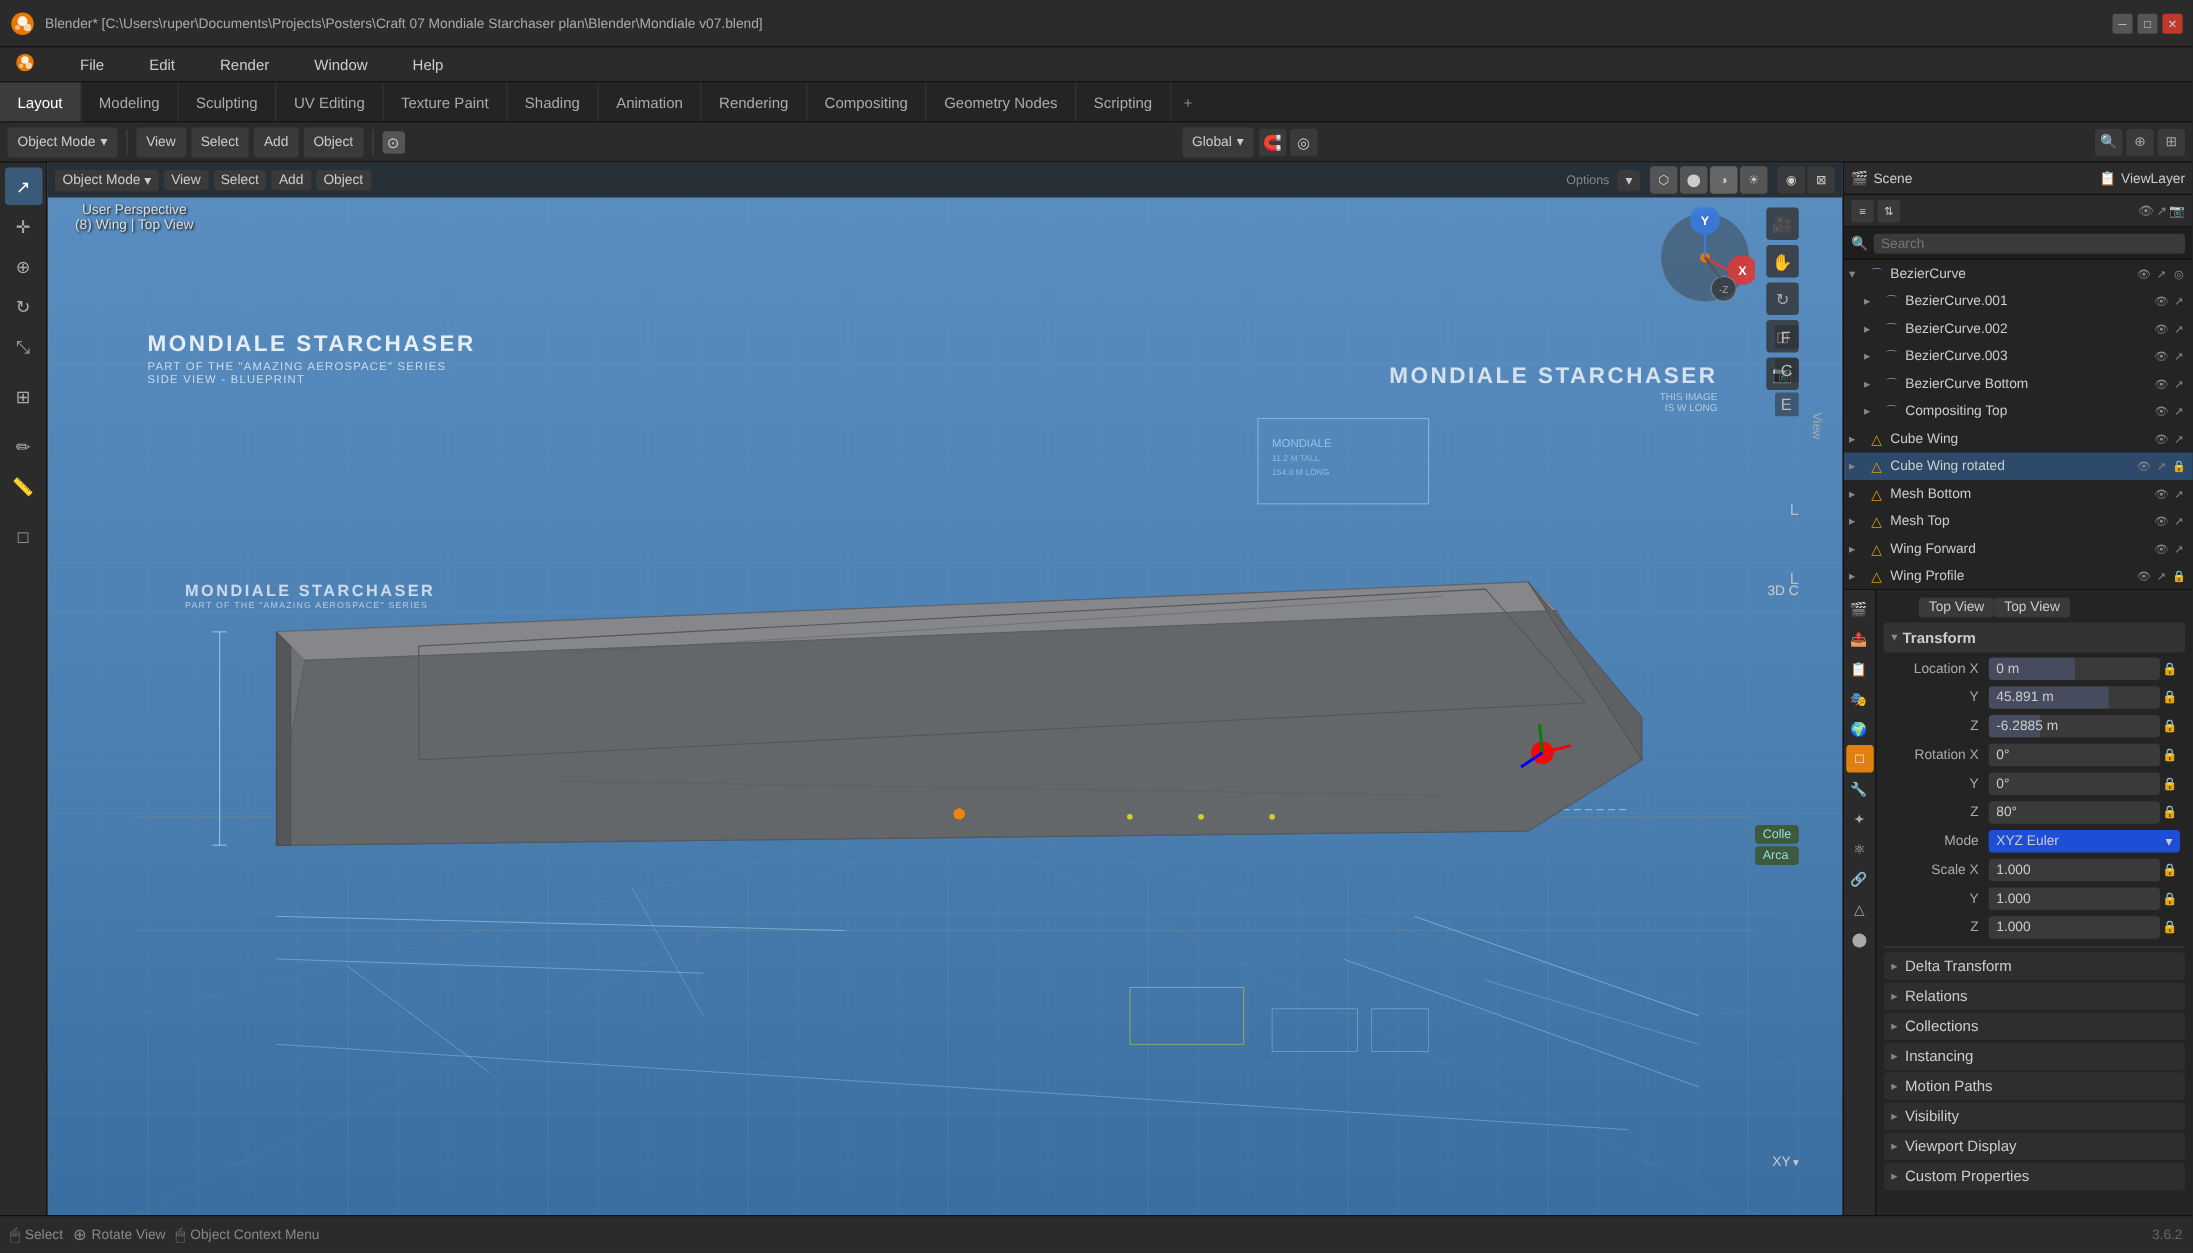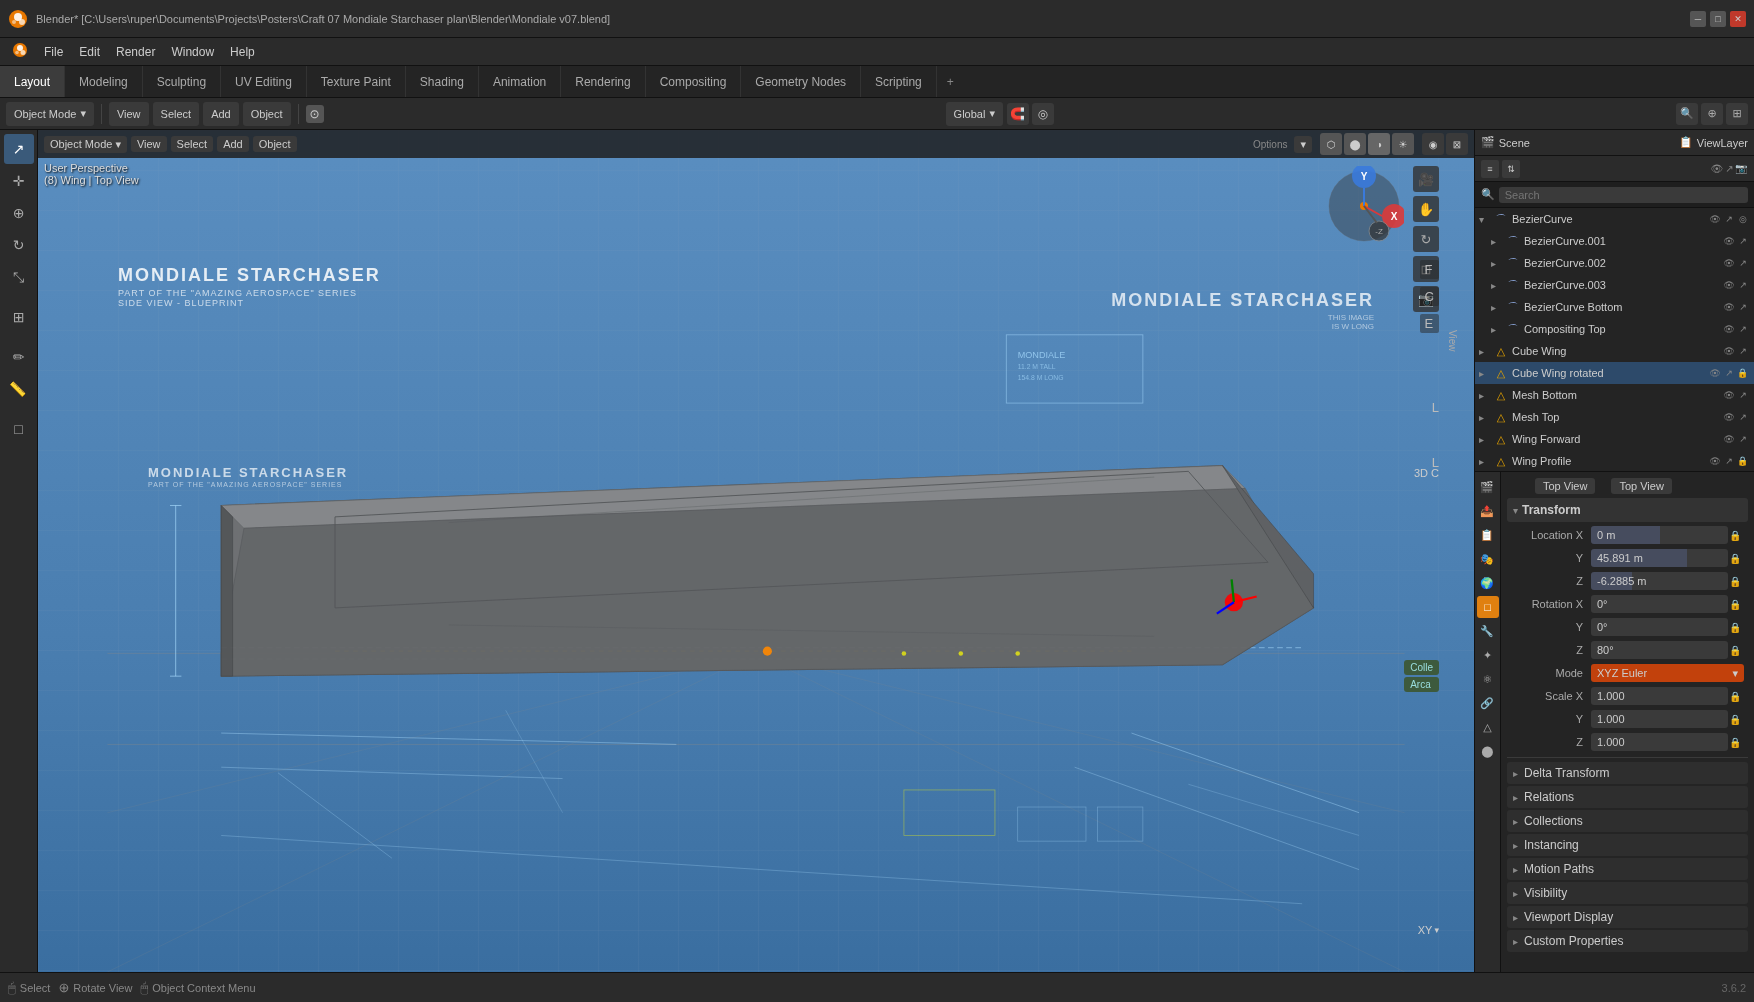--- a/index.html
+++ b/index.html
@@ -9,21 +9,21 @@
     #titlebar { height: 38px; background: #2b2b2b; display: flex; align-items: center; padding: 0 8px; border-bottom: 1px solid #111; }
     #titlebar .logo { width: 20px; height: 20px; margin-right: 8px; }
     #titlebar .title { font-size: 11px; color: #aaa; flex: 1; }
     #titlebar .win-controls { display: flex; gap: 4px; }
     #titlebar .win-btn { width: 16px; height: 16px; border-radius: 2px; background: #444; display: flex; align-items: center; justify-content: center; font-size: 9px; color: #ccc; cursor: pointer; }
     #titlebar .win-btn.close { background: #c0392b; }
     #titlebar .win-btn.max { background: #555; }
     #titlebar .win-btn.min { background: #555; }
 
     
-    #menubar { height: 28px; background: #2b2b2b; display: flex; align-items: center; padding: 0 4px; gap: 0; border-bottom: 1px solid #111; }
+    #menubar { height: 28px; background: #2b2b2b; display: flex; align-items: center; padding: 0 4px; gap: 20px; border-bottom: 1px solid #111; }
     .menu-item { padding: 2px 8px; font-size: 12px; color: #ccc; cursor: pointer; border-radius: 3px; }
 
     
     #workspace-tabs { height: 32px; background: #242424; display: flex; align-items: stretch; padding: 0; border-bottom: 1px solid #111; }
     .ws-tab { padding: 0 14px; display: flex; align-items: center; font-size: 12px; color: #aaa; cursor: pointer; border-right: 1px solid #333; }
     .ws-tab.active { background: #3c3c3c; color: #fff; }
     .ws-tab-plus { padding: 0 10px; display: flex; align-items: center; color: #888; cursor: pointer; }
 
     
     #main-toolbar { height: 32px; background: #2b2b2b; display: flex; align-items: center; padding: 0 6px; gap: 4px; border-bottom: 1px solid #111; }
@@ -39,21 +39,21 @@
     
     #viewport { flex: 1; position: relative; overflow: hidden; background: #393939; }
     #viewport-bg { position: absolute; inset: 0; background: linear-gradient(180deg, #5a8ec0 0%, #4a7eb0 60%, #3a6ea0 100%); }
 
     
     #viewport-header { position: absolute; top: 0; left: 0; right: 0; height: 28px; background: rgba(30,30,30,0.85); display: flex; align-items: center; padding: 0 6px; gap: 4px; z-index: 10; }
     .vp-header-btn { padding: 2px 6px; background: #3a3a3a; border-radius: 3px; font-size: 11px; color: #ccc; cursor: pointer; display: flex; align-items: center; gap: 3px; }
     .vp-header-spacer { flex: 1; }
 
     
-    #viewport-info { position: absolute; top: 32px; left: 6px; z-index: 10; }
+    #viewport-info { position: absolute; top: 32px; left: 22px; z-index: 10; text-align: center; }
     .vp-info-text { color: #ddd; font-size: 11px; text-shadow: 1px 1px 2px #000; }
 
     
     #viewport-gizmo { position: absolute; top: 36px; right: 70px; width: 80px; height: 80px; z-index: 10; }
 
     
     #vp-overlays { position: absolute; bottom: 0; left: 0; right: 0; height: 28px; background: rgba(30,30,30,0.85); display: flex; align-items: center; padding: 0 6px; gap: 4px; z-index: 10; }
     #properties-tabs { width: 26px; background: #2b2b2b; display: flex; flex-direction: column; align-items: center; padding: 4px 0; gap: 2px; border-right: 1px solid #111; }
     .prop-tab { width: 22px; height: 22px; border-radius: 3px; display: flex; align-items: center; justify-content: center; cursor: pointer; font-size: 11px; color: #aaa; }
     .prop-tab.active { background: #e08010; color: #fff; }
@@ -101,21 +101,21 @@
     .prop-section-header .arrow { margin-right: 4px; font-size: 10px; color: #888; }
     .prop-section-header .label { font-size: 12px; color: #ccc; font-weight: 600; }
 
     .prop-row { display: flex; align-items: center; height: 22px; padding: 0 4px; margin-bottom: 1px; }
     .prop-label { width: 80px; font-size: 11px; color: #aaa; text-align: right; padding-right: 8px; flex-shrink: 0; }
     .prop-value { flex: 1; background: #3a3a3a; border-radius: 3px; height: 18px; display: flex; align-items: center; padding: 0 6px; font-size: 11px; color: #ccc; position: relative; overflow: hidden; }
     .prop-value .fill { position: absolute; left: 0; top: 0; bottom: 0; background: rgba(100,120,180,0.3); }
     .prop-value .text { position: relative; z-index: 1; }
     .prop-value-lock { width: 16px; height: 18px; display: flex; align-items: center; justify-content: center; color: #888; font-size: 10px; }
 
-    .prop-select { flex: 1; background: #c2410c; border-radius: 3px; height: 18px; display: flex; align-items: center; padding: 0 6px; font-size: 11px; color: #ccc; justify-content: space-between; }
+    .prop-select { flex: 1; background: #1d4ed8; border-radius: 3px; height: 18px; display: flex; align-items: center; padding: 0 6px; font-size: 11px; color: #ccc; justify-content: space-between; }
 
     .collapsible-section { margin-bottom: 2px; }
     .collapsible-header { display: flex; align-items: center; height: 22px; padding: 0 6px; background: #2e2e2e; border-radius: 3px; cursor: pointer; }
     .collapsible-header .arrow { font-size: 10px; color: #888; margin-right: 6px; }
     .collapsible-header .label { font-size: 12px; color: #ccc; }
 
     
     #status-bar { height: 30px; background: #2b2b2b; display: flex; align-items: center; padding: 0 8px; gap: 8px; border-top: 1px solid #111; }
     .status-item { font-size: 11px; color: #888; display: flex; align-items: center; gap: 4px; }
     .status-spacer { flex: 1; }
@@ -604,21 +604,21 @@
               <div class="prop-tab">🔧</div>
               <div class="prop-tab">✦</div>
               <div class="prop-tab">⚛</div>
               <div class="prop-tab">🔗</div>
               <div class="prop-tab">△</div>
               <div class="prop-tab">⬤</div>
             </div>
 
             <div id="properties-content">
 
-              <div style="display:flex;gap:16px;margin-bottom:4px;padding-left:28px;">
+              <div style="display:flex;gap:0;margin-bottom:4px;padding-left:28px;">
                 <div style="padding:2px 8px;background:#3a3a3a;border-radius:3px;font-size:11px;color:#ccc;cursor:pointer;">Top View</div>
                 <div style="padding:2px 8px;background:#3a3a3a;border-radius:3px;font-size:11px;color:#ccc;cursor:pointer;">Top View</div>
               </div>
 
               <div class="prop-section">
                 <div class="prop-section-header">
                   <span class="arrow">▾</span>
                   <span class="label">Transform</span>
                 </div>
 

